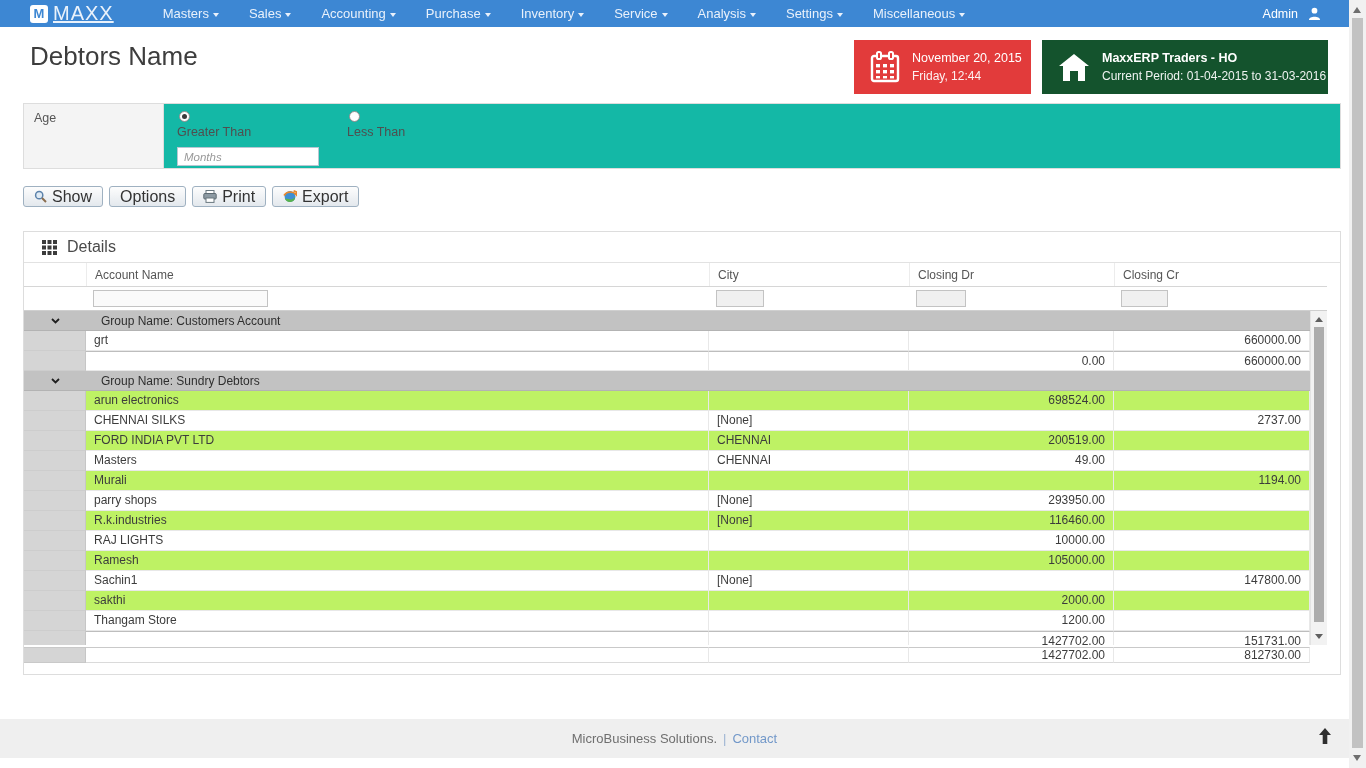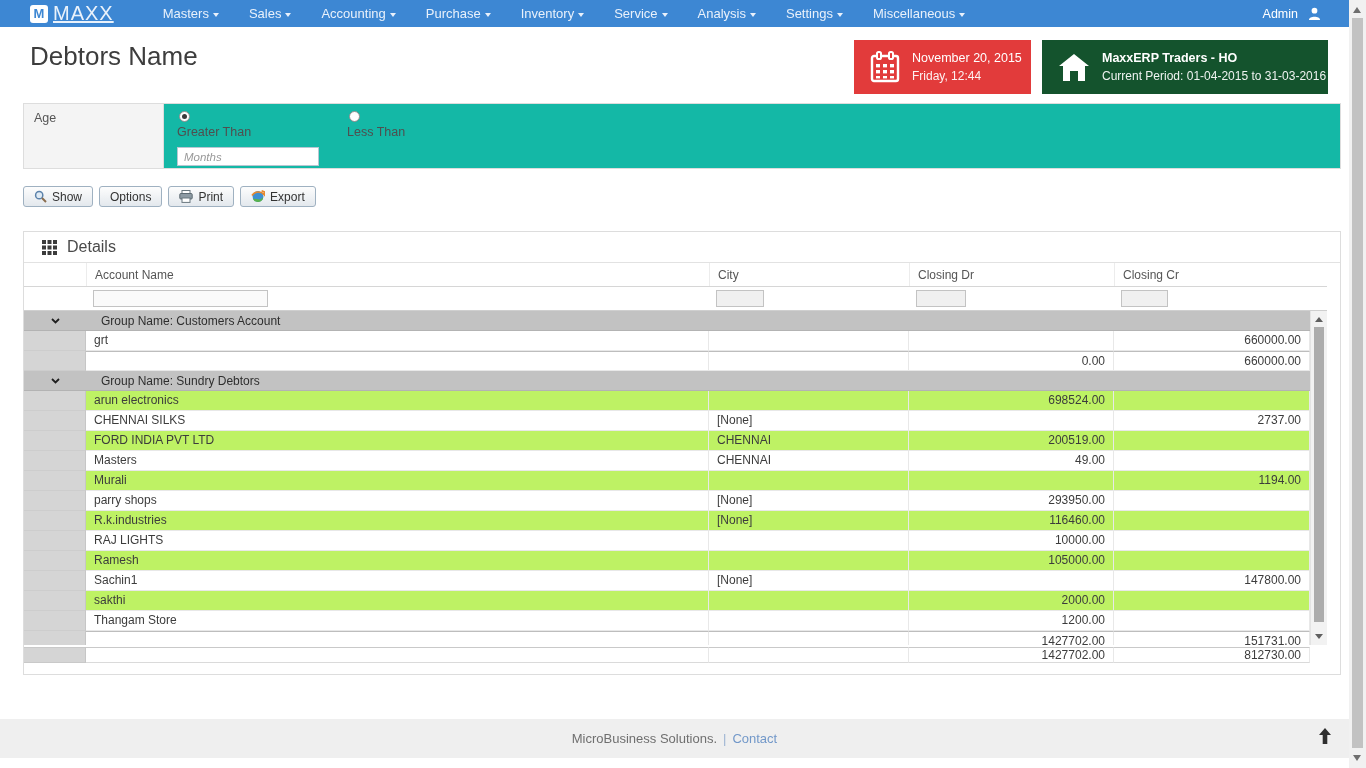--- a/index.html
+++ b/index.html
@@ -34,21 +34,21 @@
   .radio-block { position:absolute; top:7px; cursor:pointer; }
   .rb-1 { left:13px; } .rb-2 { left:183px; }
   .radio-circle { width:11px; height:11px; border:1px solid #8e8e8e; border-radius:50%; background:#fdfdfd; position:relative; margin-left:2px; }
   .radio-circle.checked::after { content:''; position:absolute; left:2px; top:2px; right:2px; bottom:2px; background:#3a3a3a; border-radius:50%; }
   .radio-label { font-size:12.5px; color:#4f4f4f; margin-top:3px; }
   .months-input { position:absolute; left:13px; top:43px; width:142px; height:19px; border:1px solid #b7c7d2; font-size:11.5px; padding:0 6px; color:#555; background:#fff; font-family:inherit; }
   .months-input::placeholder { color:#999; font-style:italic; }
 
   
   .toolbar { position:absolute; left:23px; top:186px; display:flex; gap:6px; }
-  .btn { display:inline-flex; align-items:center; gap:5px; height:21px; padding:0 10px; border:1px solid #9fb1c1; border-radius:3px; background:linear-gradient(#fdfdfd,#e3e8ed); font-size:12px; color:#333; cursor:pointer; font-family:inherit; }
+  .btn { display:inline-flex; align-items:center; gap:5px; height:21px; padding:0 10px; border:1px solid #9fb1c1; border-radius:3px; background:linear-gradient(#fdfdfd,#e3e8ed); font-size:16px; color:#333; cursor:pointer; font-family:inherit; }
 
   
   .panel { position:absolute; left:23px; top:231px; width:1318px; height:444px; border:1px solid #ddd; background:#fff; }
   .panel-header { height:31px; border-bottom:1px solid #e2e2e2; display:flex; align-items:center; padding-left:18px; gap:10px; }
   .panel-title { font-size:16px; color:#4a4a4a; }
 
   .tbl { width:1303px; font-size:12px; color:#3c3c3c; }
   .c-gutter { width:62px; flex:0 0 62px; }
   .c-account { width:623px; flex:0 0 623px; }
   .c-city { width:200px; flex:0 0 200px; }

